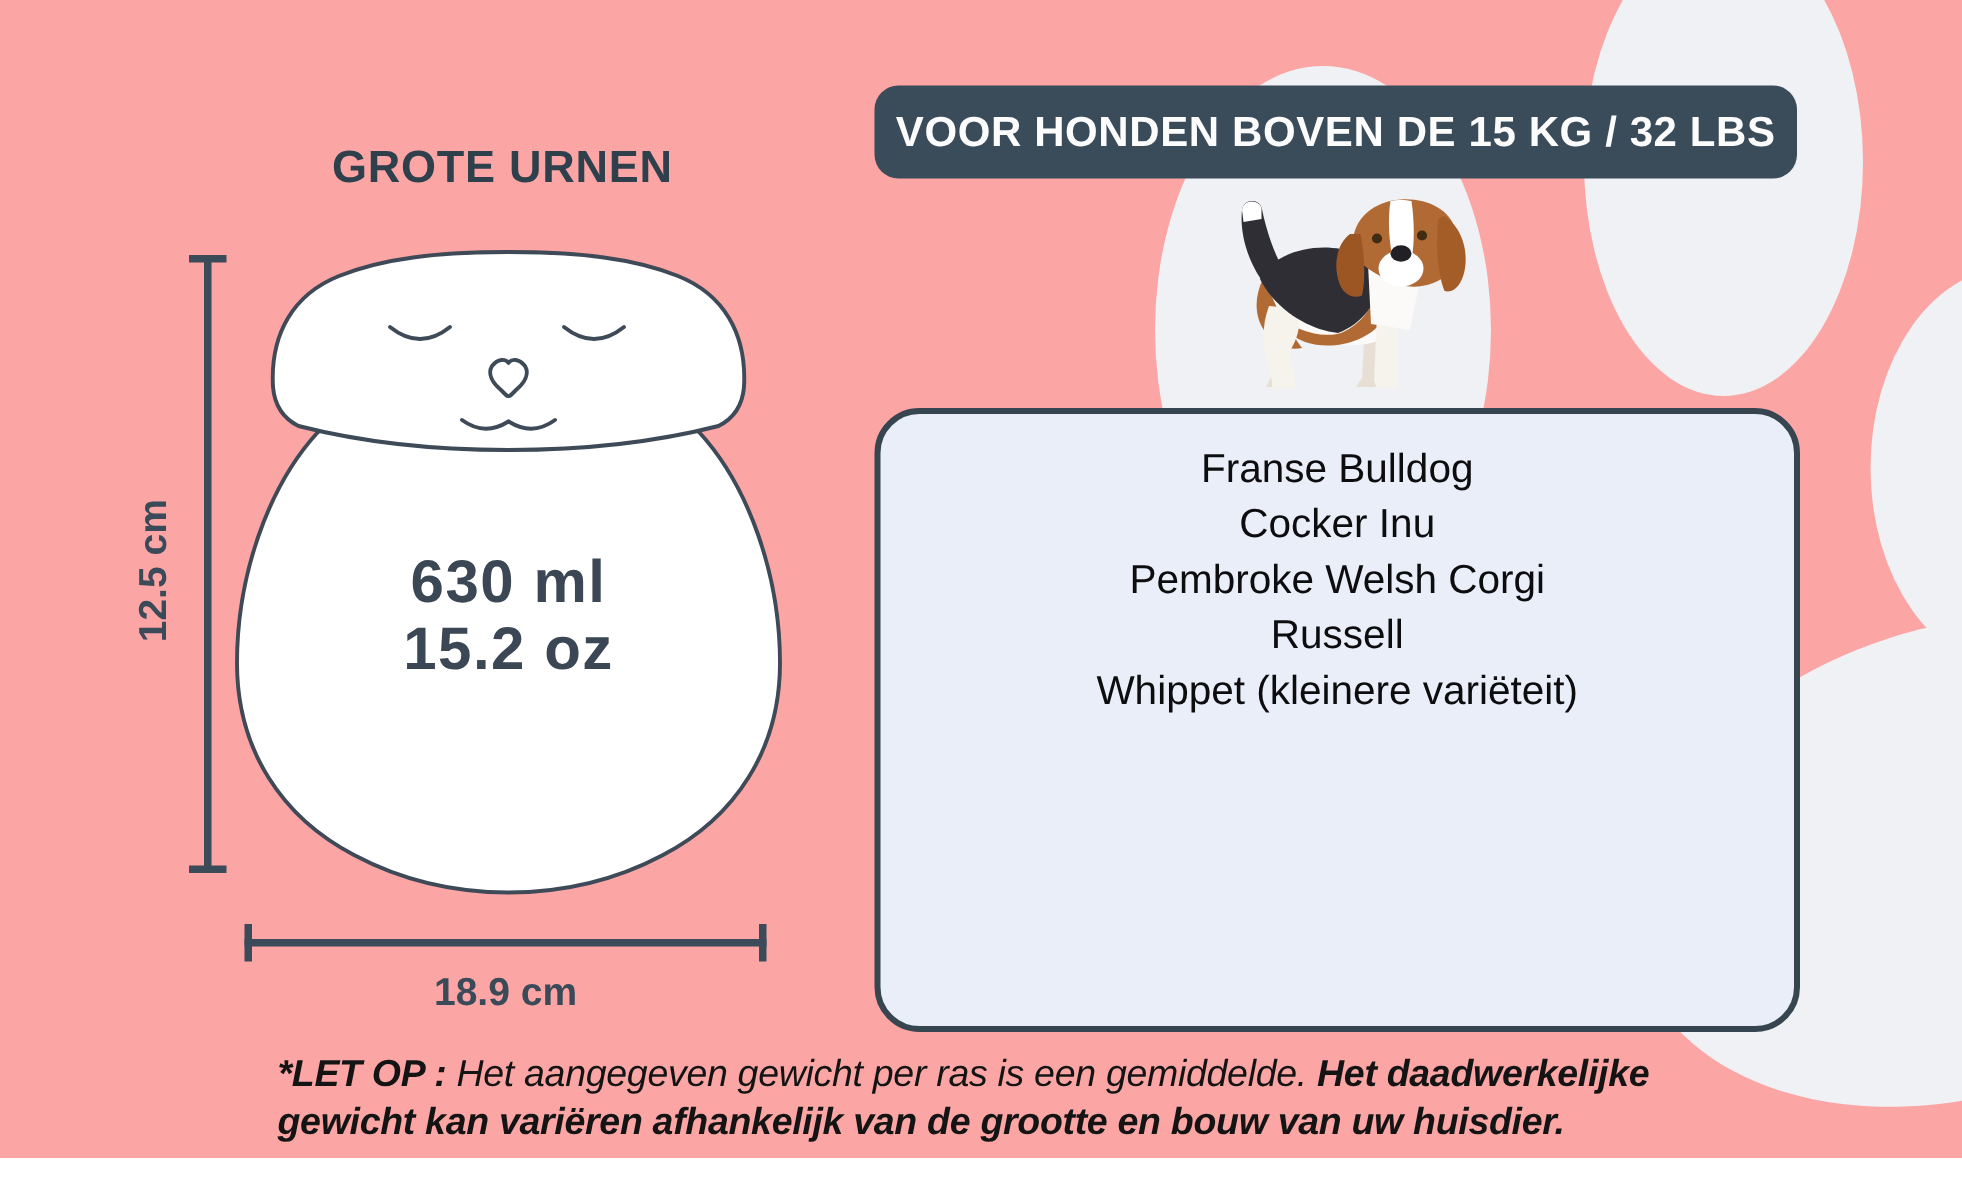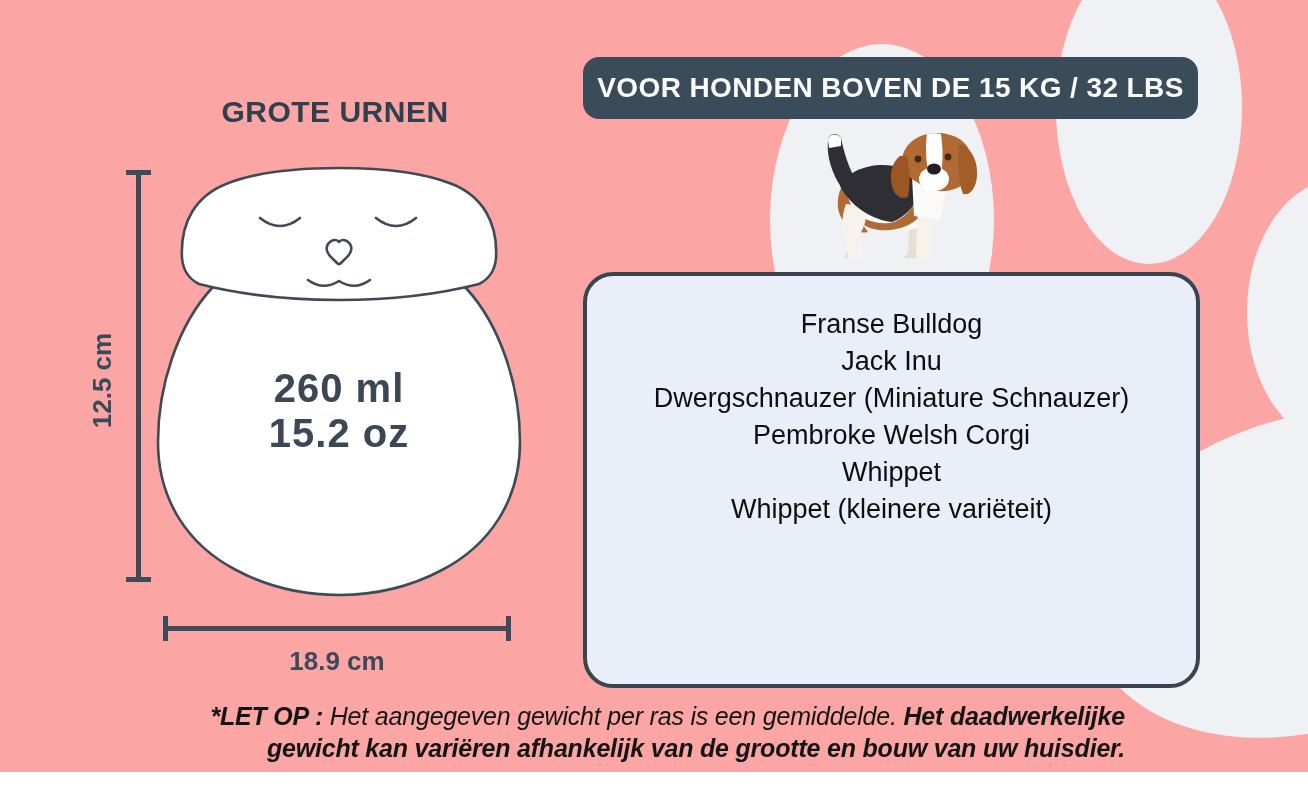--- a/index.html
+++ b/index.html
@@ -44,28 +44,28 @@
     justify-content:center;color:#fcfcfd;font-size:28px;font-weight:bold;
     letter-spacing:.4px;
   }
   .dog-svg{position:absolute;left:790px;top:124px;z-index:2;}
   .breed-box{
     position:absolute;left:583px;top:272px;width:617px;height:416px;z-index:2;
     background:#e9eef8;border:4px solid #36454f;border-radius:30px;
     box-sizing:border-box;
   }
   .breed-list{
-    padding-top:30px;text-align:center;font-size:27px;line-height:37px;
+    padding-top:18px;text-align:center;font-size:27px;line-height:37px;
     color:#0d0d0f;
   }
   .breed-item{display:block;}
   
   .footnote{
     position:absolute;left:185px;top:700px;width:940px;z-index:2;
-    text-align:right;font-size:25px;line-height:32px;font-style:italic;
+    text-align:left;font-size:25px;line-height:32px;font-style:italic;
     letter-spacing:-.2px;color:#141414;
   }
   .footnote .fn-bold{font-weight:bold;}
 </style>
 </head>
 <body>
 
 <div id="stage">
 
   <div class="paw-shape toe-a"></div>
@@ -96,21 +96,21 @@
       <path d="M 180 84 C 184 79 189 79 191 82 C 193 79 198 79 202 84
                C 205 89 202 95 196 100 L 193 103 C 191.5 104.5 190.5 104.5 189 103
                L 186 100 C 180 95 177 89 180 84 Z"></path>
 
       <path d="M 160 120 Q 175 131 191 121"></path>
       <path d="M 191 121 Q 207 131 222 120"></path>
     </g>
   </svg>
 
   <div class="volume-text">
-    <div>260 ml</div>
+    <div>630 ml</div>
     <div>15.2 oz</div>
   </div>
 
   <div class="dim v-line"></div>
   <div class="dim v-cap-top"></div>
   <div class="dim v-cap-bot"></div>
   <div class="dim-label height-label">12.5 cm</div>
 
   <div class="dim h-line"></div>
   <div class="dim h-cap-l"></div>
@@ -155,24 +155,23 @@
     <path d="M 137 10 C 141 9 147 9 151 10 C 153 24 153 38 151 50 L 139 51 C 136 38 135 23 137 10 Z" fill="#ffffff"></path>
     <ellipse cx="144" cy="55" rx="15" ry="12" fill="#ffffff"></ellipse>
     <circle cx="128" cy="35" r="3.4" fill="#402c12"></circle>
     <circle cx="158" cy="33" r="3.4" fill="#402c12"></circle>
     <ellipse cx="144" cy="45" rx="7" ry="5.5" fill="#212024"></ellipse>
   </svg>
 
   <div class="breed-box">
     <div class="breed-list">
         <span class="breed-item">Franse Bulldog</span>
-        <span class="breed-item">Jack Inu</span>
-        <span class="breed-item">Dwergschnauzer (Miniature Schnauzer)</span>
+        <span class="breed-item">Cocker Inu</span>
         <span class="breed-item">Pembroke Welsh Corgi</span>
-        <span class="breed-item">Whippet</span>
+        <span class="breed-item">Russell</span>
         <span class="breed-item">Whippet (kleinere variëteit)</span>
       </div>
   </div>
 
   <div class="footnote">
     <span class="fn-bold">*LET OP :</span>
     <span>Het aangegeven gewicht per ras is een gemiddelde.</span>
     <span class="fn-bold">Het daadwerkelijke gewicht kan variëren afhankelijk van de grootte en bouw van uw huisdier.</span>
   </div>
 

